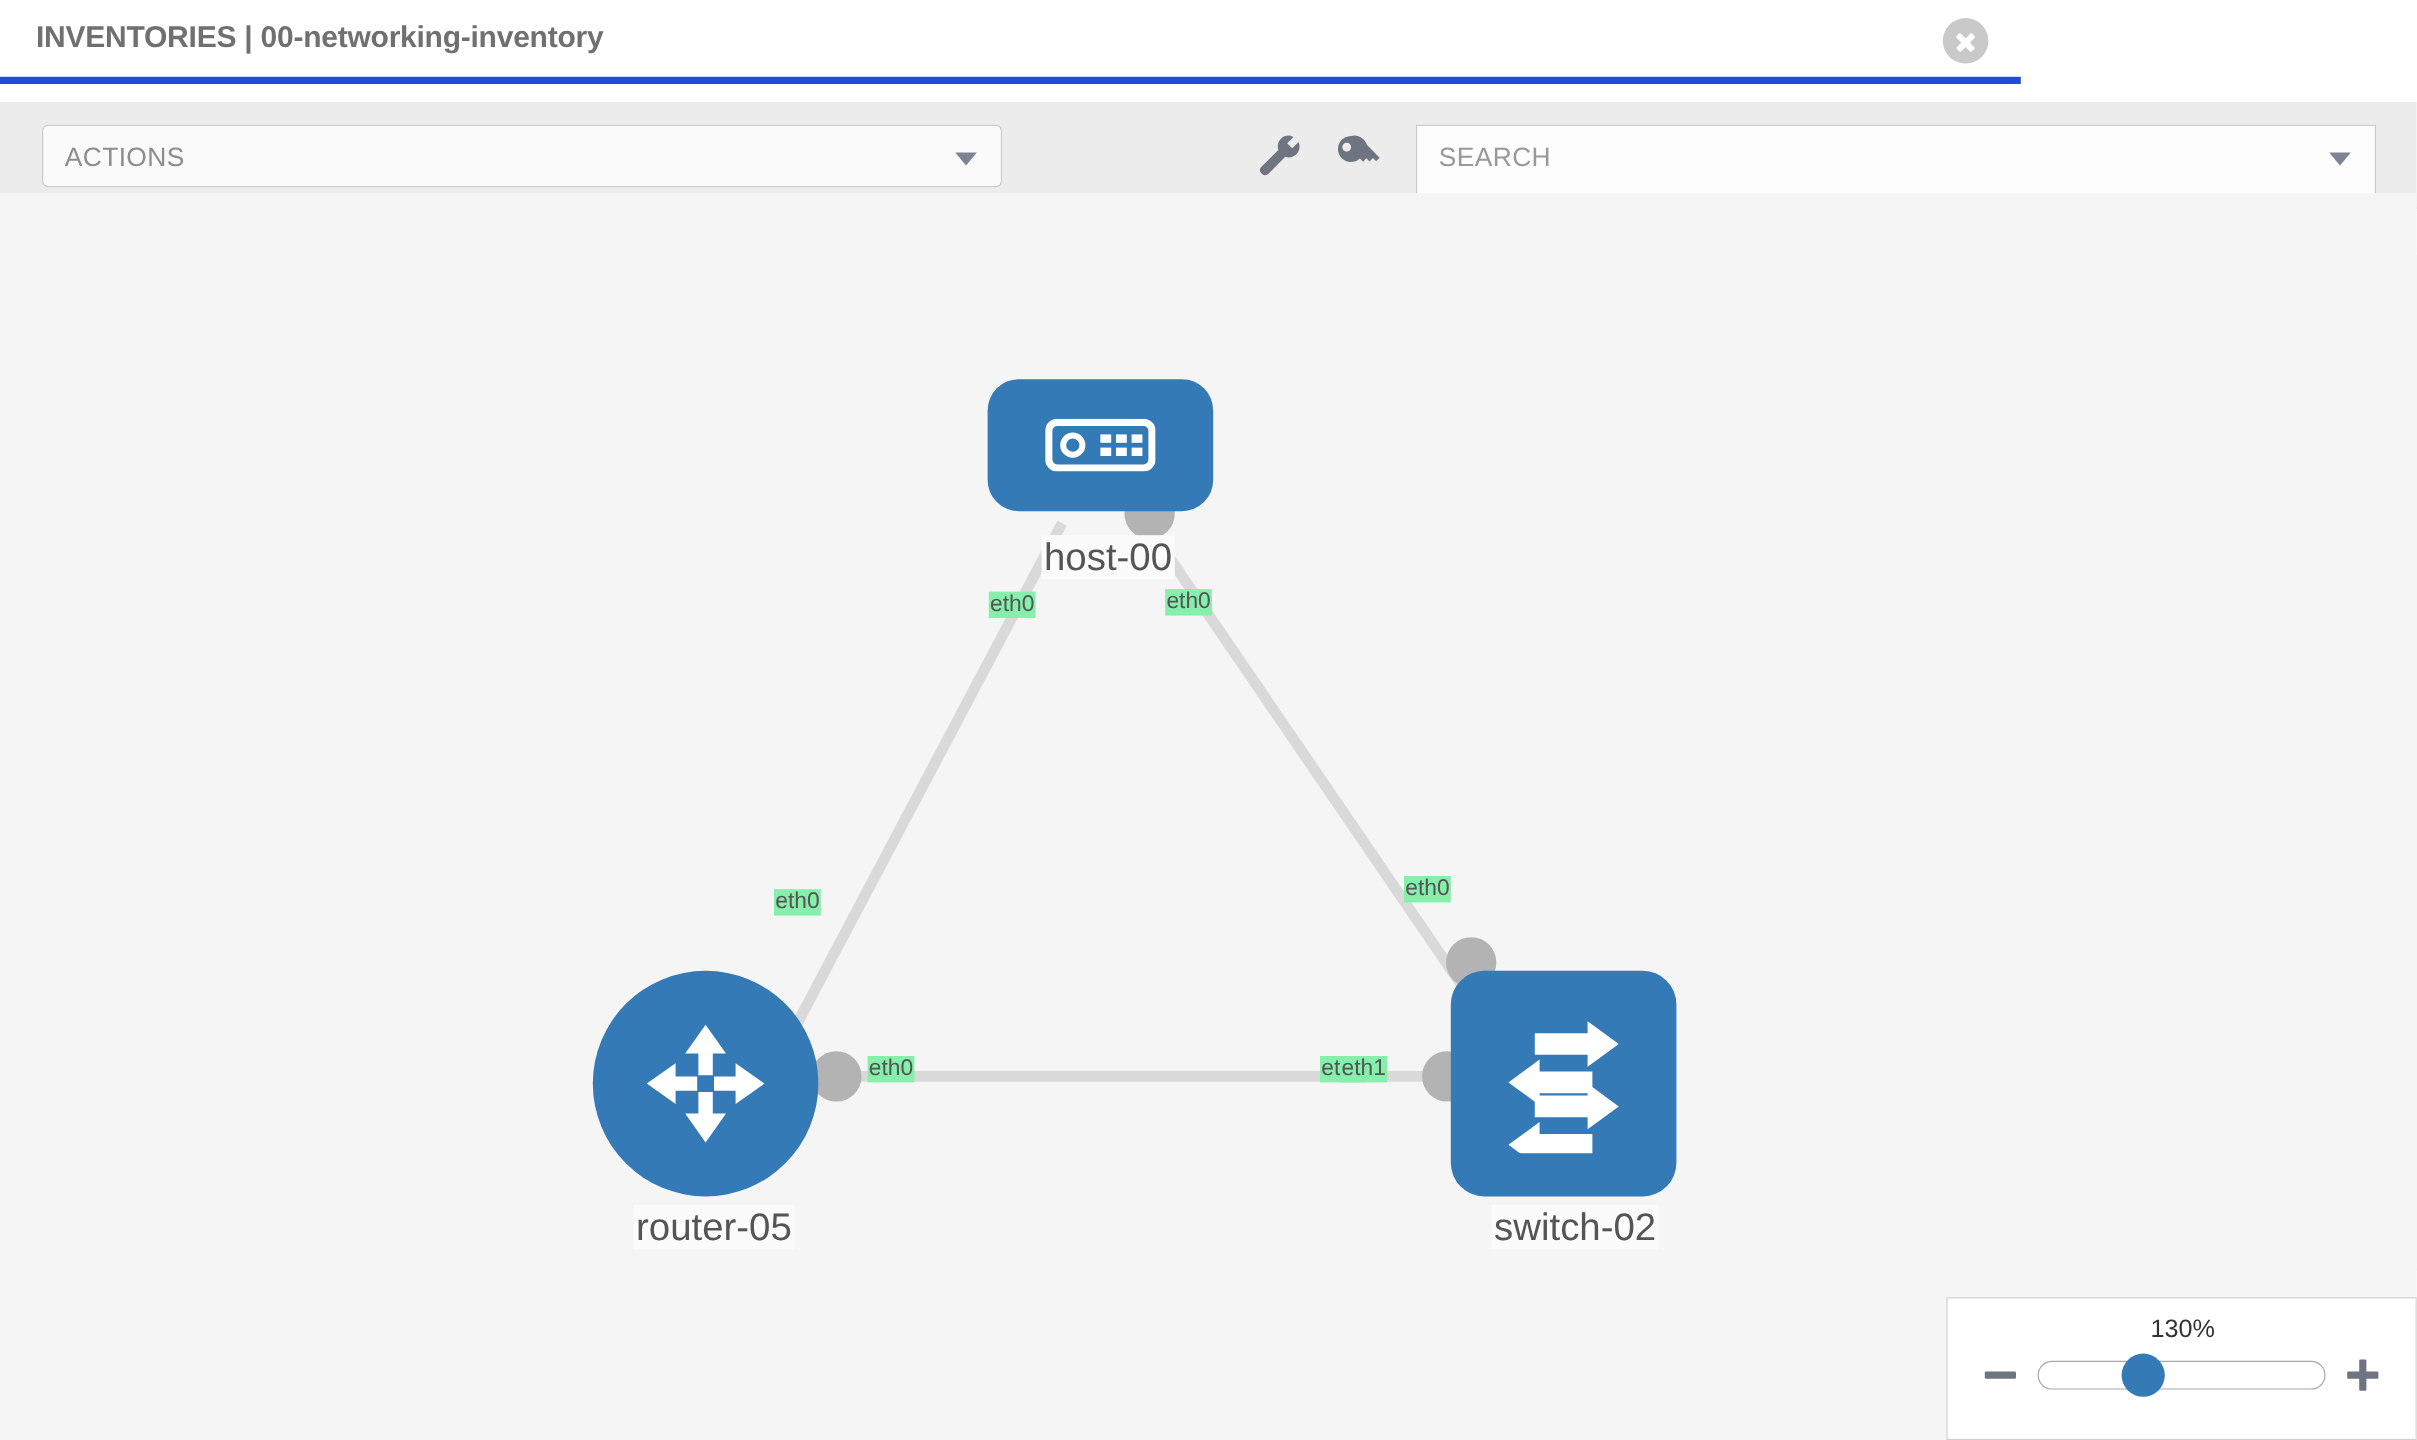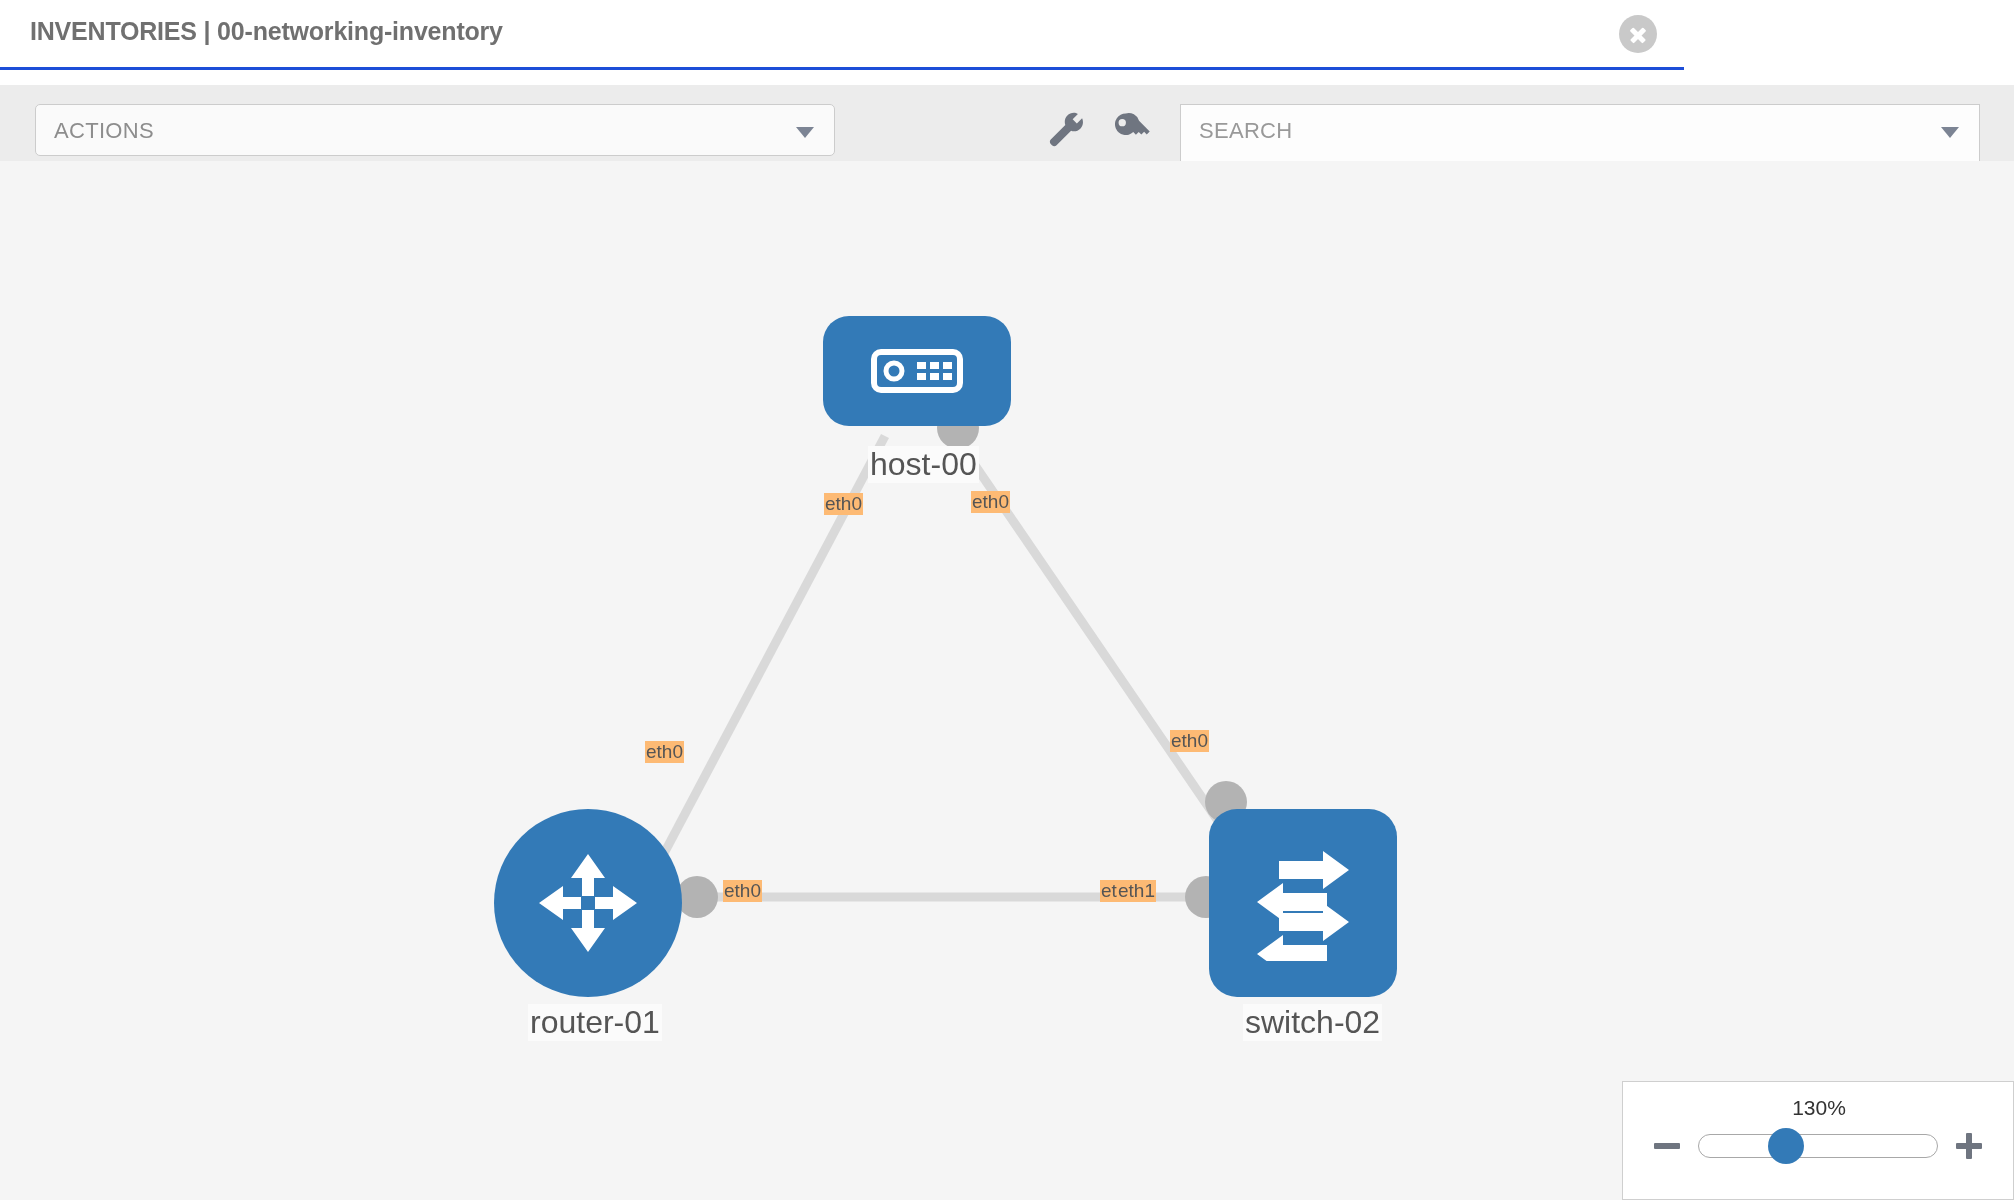--- a/index.html
+++ b/index.html
@@ -10,21 +10,21 @@
     background: #ffffff;
     overflow: hidden;
   }
   #app { position: relative; width: 2014px; height: 1200px; }
 
   
   .header {
     position: absolute; left: 0; top: 0;
     width: 1684px; height: 70px;
     background: #ffffff;
-    border-bottom: 3px solid #1d4ed8;
+    border-bottom: 6px solid #1d4ed8;
   }
   .page-title {
     position: absolute; left: 30px; top: 17px;
     font-size: 25px; font-weight: bold;
     color: #707070; letter-spacing: -0.2px;
     white-space: nowrap;
   }
   .close-btn {
     position: absolute; right: 27px; top: 15px;
     width: 38px; height: 38px; border-radius: 50%;
@@ -126,21 +126,21 @@
   .label-switch { left: 1243px; top: 843px; }
 
   .iface-dot {
     position: absolute;
     width: 42px; height: 42px; border-radius: 50%;
     background: #b3b3b3;
   }
   .iface-label {
     position: absolute;
     font-size: 19px; color: #555555;
-    background: #fdba74;
+    background: #86efac;
     white-space: nowrap;
     padding: 0 1px;
     text-align: right;
   }
 
   
   .dot-host-right   { left: 937px; top: 246px; }
   .dot-router-right { left: 676px; top: 715px; }
   .dot-switch-left  { left: 1185px; top: 715px; }
   .dot-switch-top   { left: 1205px; top: 620px; }
@@ -264,21 +264,21 @@
         <svg width="110" height="110" viewBox="0 0 110 110" aria-hidden="true">
           <g fill="#ffffff">
             <path d="M55 6 L72 30 L61 30 L61 48 L49 48 L49 30 L38 30 Z"></path>
             <path d="M55 104 L38 80 L49 80 L49 62 L61 62 L61 80 L72 80 Z"></path>
             <path d="M6 55 L30 38 L30 49 L48 49 L48 61 L30 61 L30 72 Z"></path>
             <path d="M104 55 L80 72 L80 61 L62 61 L62 49 L80 49 L80 38 Z"></path>
           </g>
         </svg>
       </div>
     </div>
-    <div class="node-label label-router">router-01</div>
+    <div class="node-label label-router">router-05</div>
 
     <div class="node node-switch">
       <div class="node-shape">
         <svg width="116" height="116" viewBox="0 0 116 116" aria-hidden="true">
           <g fill="#ffffff">
             <path d="M34 16 L78 16 L78 6 L104 25 L78 44 L78 34 L34 34 Z"></path>
             <path d="M82 48 L38 48 L38 38 L12 57 L38 76 L38 66 L82 66 Z"></path>
             <path d="M34 68 L78 68 L78 58 L104 77 L78 96 L78 86 L34 86 Z"></path>
             <path d="M82 100 L38 100 L38 90 L12 109 L38 128 L38 118 L82 118 Z"></path>
           </g>

